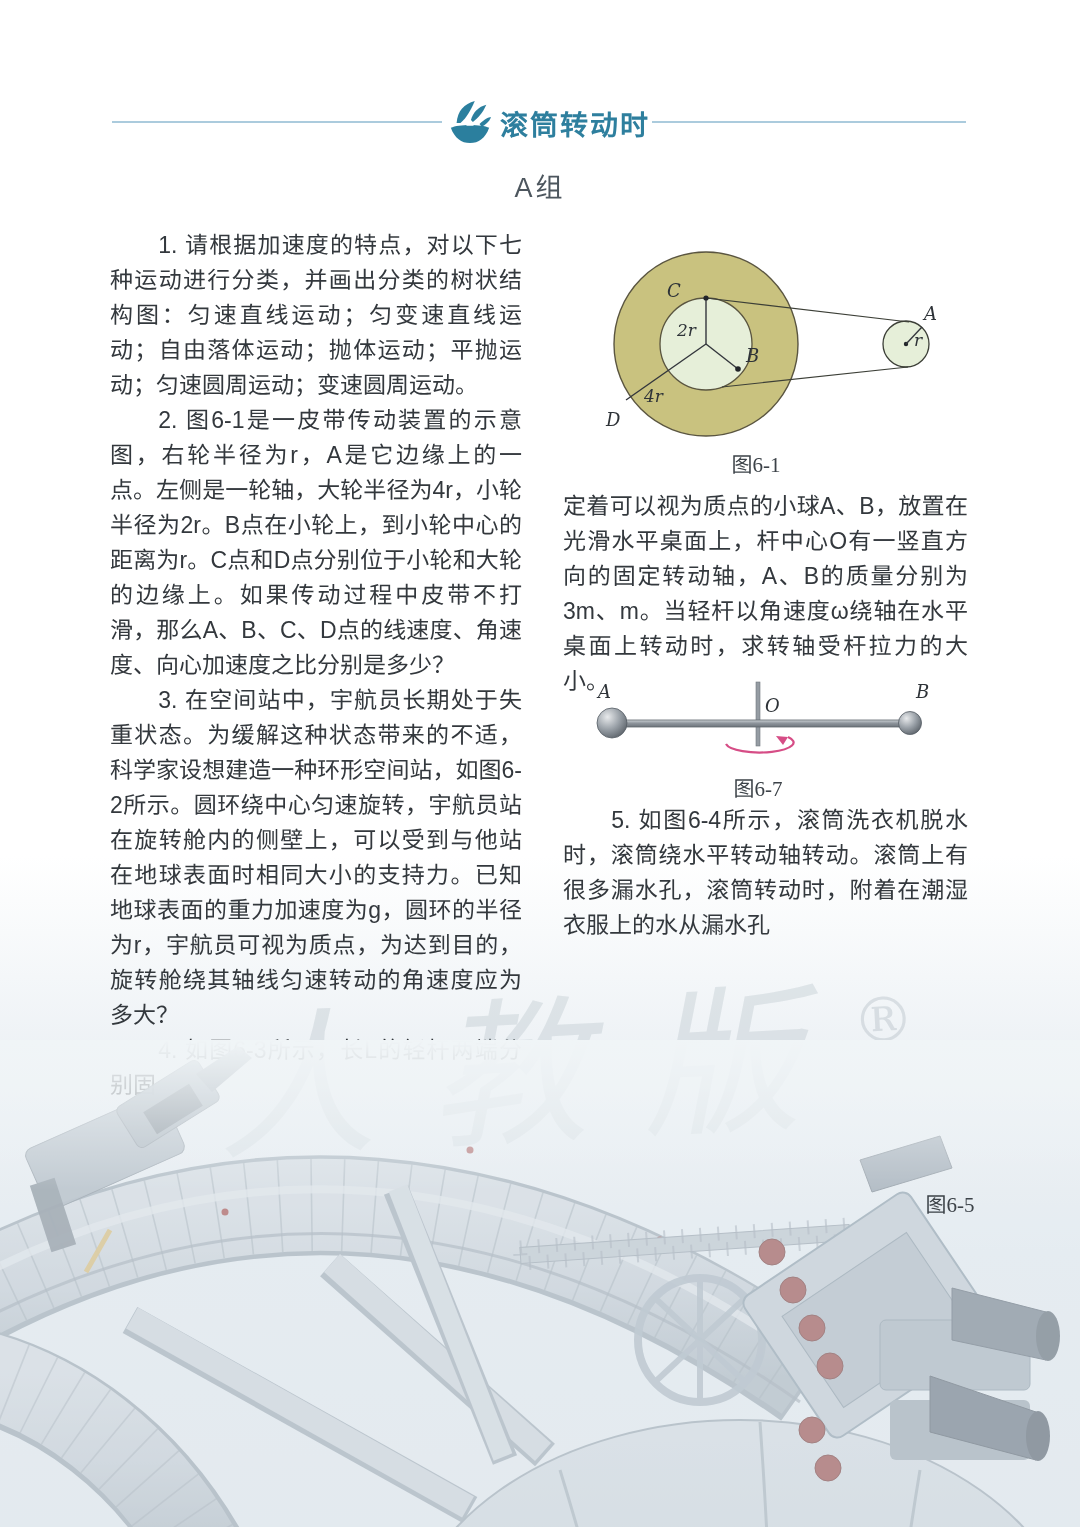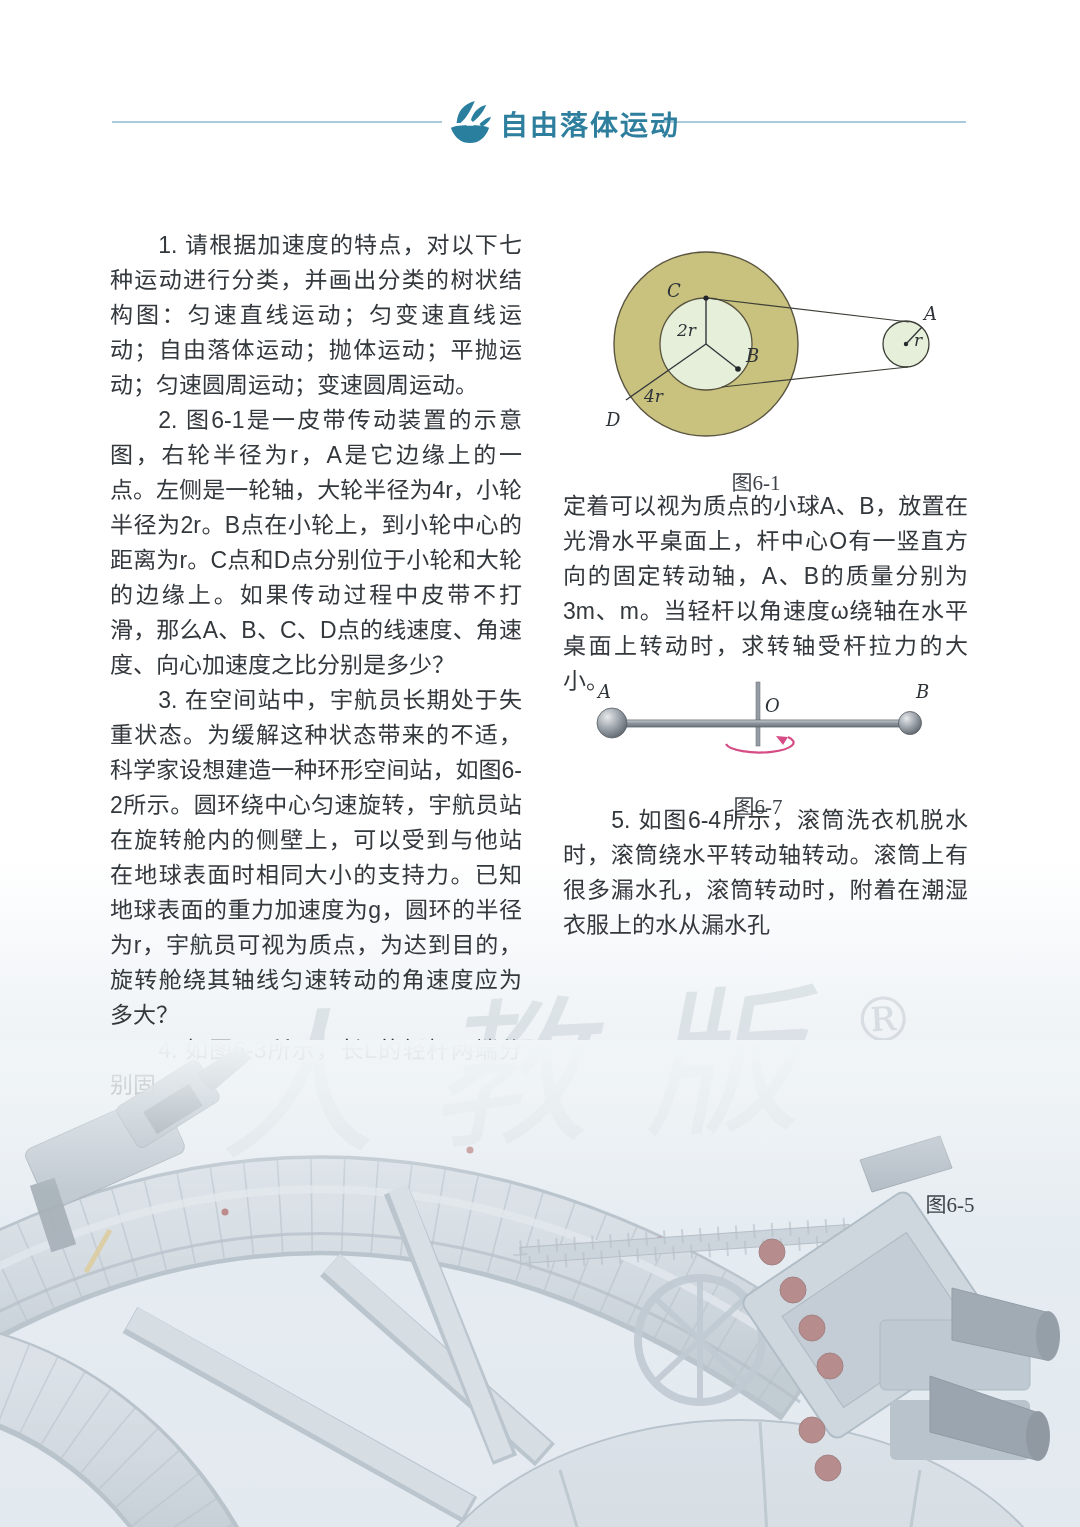--- a/index.html
+++ b/index.html
@@ -19,21 +19,21 @@
   .col-text{position:absolute;font-size:23px;line-height:35px;color:#33383d;text-align:justify;}
   .col-text p{margin:0;}
   .col-text p.ind{text-indent:2.1em;}
   #left-col{left:110px;top:228px;width:412px;}
   #right-text-1{left:563px;top:489px;width:405px;}
   #right-text-2{left:563px;top:803px;width:405px;}
   
   .figwrap{position:absolute;display:flex;flex-direction:column;align-items:center;}
   #fig61{left:556px;top:240px;width:400px;}
   #fig63{left:580px;top:676px;width:356px;}
-  .figcap{font-size:21px;color:#3c4248;margin-top:18px;font-family:"Liberation Serif","DejaVu Serif",serif;}
+  .figcap{font-size:21px;color:#3c4248;margin-top:0;font-family:"Liberation Serif","DejaVu Serif",serif;}
   .lab{font-family:"DejaVu Serif","Liberation Serif",serif;font-style:italic;font-size:18px;fill:#2e3338;}
   .lab2{font-family:"DejaVu Serif","Liberation Serif",serif;font-style:italic;font-size:17px;fill:#2e3338;}
   
   #watermark{
     position:absolute;left:215px;top:945px;width:700px;
     font-family:"DejaVu Serif","Liberation Serif",serif;font-style:italic;
     font-size:158px;color:rgba(173,184,192,0.30);letter-spacing:55px;
     transform:rotate(-3deg);white-space:nowrap;
   }
   #watermark .reg{font-size:62px;vertical-align:70px;letter-spacing:0;color:rgba(173,184,192,0.38);}
@@ -48,21 +48,22 @@
 
   <div class="hdr-rule left"></div>
   <div class="hdr-rule right"></div>
   <svg class="hdr-logo" viewBox="0 0 48 48">
     <path fill="#2b7f9e" d="M10 25 C11 12 18 5 29 2 C25 11 21 19 14 25 Z"></path>
     <path fill="#2b7f9e" d="M25 22 C27 14 33 8 41 6 C37 15 33 19 27 24 Z"></path>
     <path fill="#2b7f9e" d="M34 26 C39 21 43 19 46 19 C44 24 40 27 36 29 Z"></path>
     <path fill="#2b7f9e" d="M4 30 C12 26 36 26 44 30 C40 41 33 46 24 46 C15 46 8 41 4 30 Z"></path>
     <path fill="#ffffff" d="M20 28 L24 22 L28 28 Z"></path>
   </svg>
-  <div class="hdr-title">自由落体运动</div>
+  <div class="hdr-title">滚筒转动时</div>
+  <div class="section-title">A组</div>
 
   <div id="left-col" class="col-text">
     <p class="ind">1. 请根据加速度的特点，对以下七种运动进行分类，并画出分类的树状结构图：匀速直线运动；匀变速直线运动；自由落体运动；抛体运动；平抛运动；匀速圆周运动；变速圆周运动。</p>
     <p class="ind">2. 图6-1是一皮带传动装置的示意图，右轮半径为r，A是它边缘上的一点。左侧是一轮轴，大轮半径为4r，小轮半径为2r。B点在小轮上，到小轮中心的距离为r。C点和D点分别位于小轮和大轮的边缘上。如果传动过程中皮带不打滑，那么A、B、C、D点的线速度、角速度、向心加速度之比分别是多少？</p>
     <p class="ind">3. 在空间站中，宇航员长期处于失重状态。为缓解这种状态带来的不适，科学家设想建造一种环形空间站，如图6-2所示。圆环绕中心匀速旋转，宇航员站在旋转舱内的侧壁上，可以受到与他站在地球表面时相同大小的支持力。已知地球表面的重力加速度为g，圆环的半径为r，宇航员可视为质点，为达到目的，旋转舱绕其轴线匀速转动的角速度应为多大？</p>
     <p class="ind">4. 如图6-3所示，长L的轻杆两端分别固</p>
   </div>
 
   <div id="fig61" class="figwrap">
     <svg width="400" height="208" viewBox="0 0 400 208">

